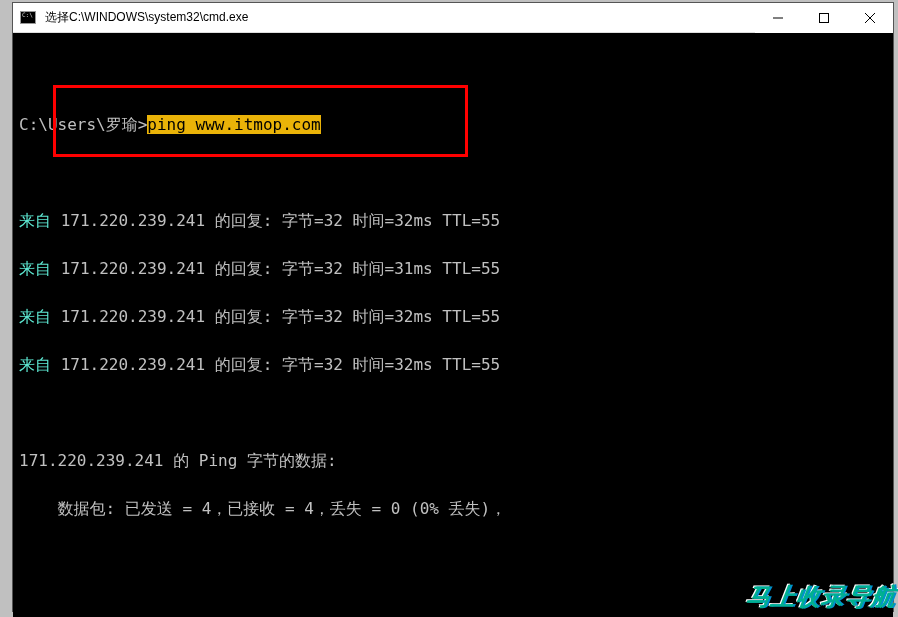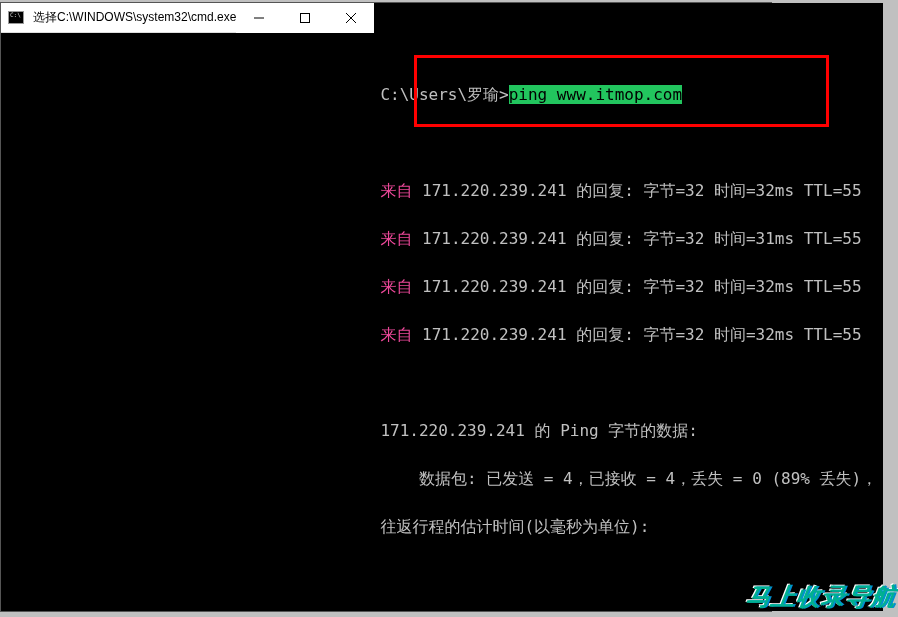--- a/index.html
+++ b/index.html
@@ -5,29 +5,29 @@
     * { margin: 0; padding: 0; box-sizing: border-box; }
     body {
       width: 898px;
       height: 617px;
       background: #c0c0c0;
       font-family: "SimSun", "NSimSun", monospace;
       overflow: hidden;
       position: relative;
     }
     .window {
-      width: 772px;
+      width: 882px;
       height: 610px;
       background: #000;
       position: absolute;
       top: 2px;
-      left: 0;
+      left: 12px;
       border: 1px solid #555;
       display: flex;
-      flex-direction: row;
+      flex-direction: column;
     }
     .titlebar {
       height: 30px;
       background: #fff;
       display: flex;
       align-items: center;
       border-bottom: 1px solid #ddd;
       flex-shrink: 0;
     }
     .title-icon-box {
@@ -82,24 +82,24 @@
       font-size: 16px;
       line-height: 16px;
       padding: 4px 6px;
       position: relative;
       white-space: pre;
       letter-spacing: 0px;
     }
     .line { height: 16px; white-space: pre; }
     .blank-line { height: 16px; }
     .prompt-highlight {
-      background: #22c55e;
+      background: #eab308;
       color: #000;
     }
-    .reply-prefix { color: #ec4899; }
+    .reply-prefix { color: #5eead4; }
     .red-box {
       position: absolute;
       border: 3px solid #ff0000;
       pointer-events: none;
       left: 40px;
       top: 52px;
       width: 415px;
       height: 72px;
     }
     .watermark {
@@ -149,22 +149,21 @@
   <div class="terminal">
     <div class="blank-line"></div>
     <div class="line"><span>C:\Users\罗瑜&gt;</span><span class="prompt-highlight">ping www.itmop.com</span></div>
     <div class="blank-line"></div>
     <div class="line"><span class="reply-prefix">来自 </span><span>171.220.239.241 的回复: 字节=32 时间=32ms TTL=55</span></div>
     <div class="line"><span class="reply-prefix">来自 </span><span>171.220.239.241 的回复: 字节=32 时间=31ms TTL=55</span></div>
     <div class="line"><span class="reply-prefix">来自 </span><span>171.220.239.241 的回复: 字节=32 时间=32ms TTL=55</span></div>
     <div class="line"><span class="reply-prefix">来自 </span><span>171.220.239.241 的回复: 字节=32 时间=32ms TTL=55</span></div>
     <div class="blank-line"></div>
     <div class="line">171.220.239.241 的 Ping 字节的数据:</div>
-    <div class="line">    数据包: 已发送 = 4，已接收 = 4，丢失 = 0 (89% 丢失)，</div>
-    <div class="line">往返行程的估计时间(以毫秒为单位):</div>
+    <div class="line">    数据包: 已发送 = 4，已接收 = 4，丢失 = 0 (0% 丢失)，</div>
     
     
     
 
     <div class="red-box"></div>
   </div>
 </div>
 
 <div class="watermark">马上收录导航</div>
 

